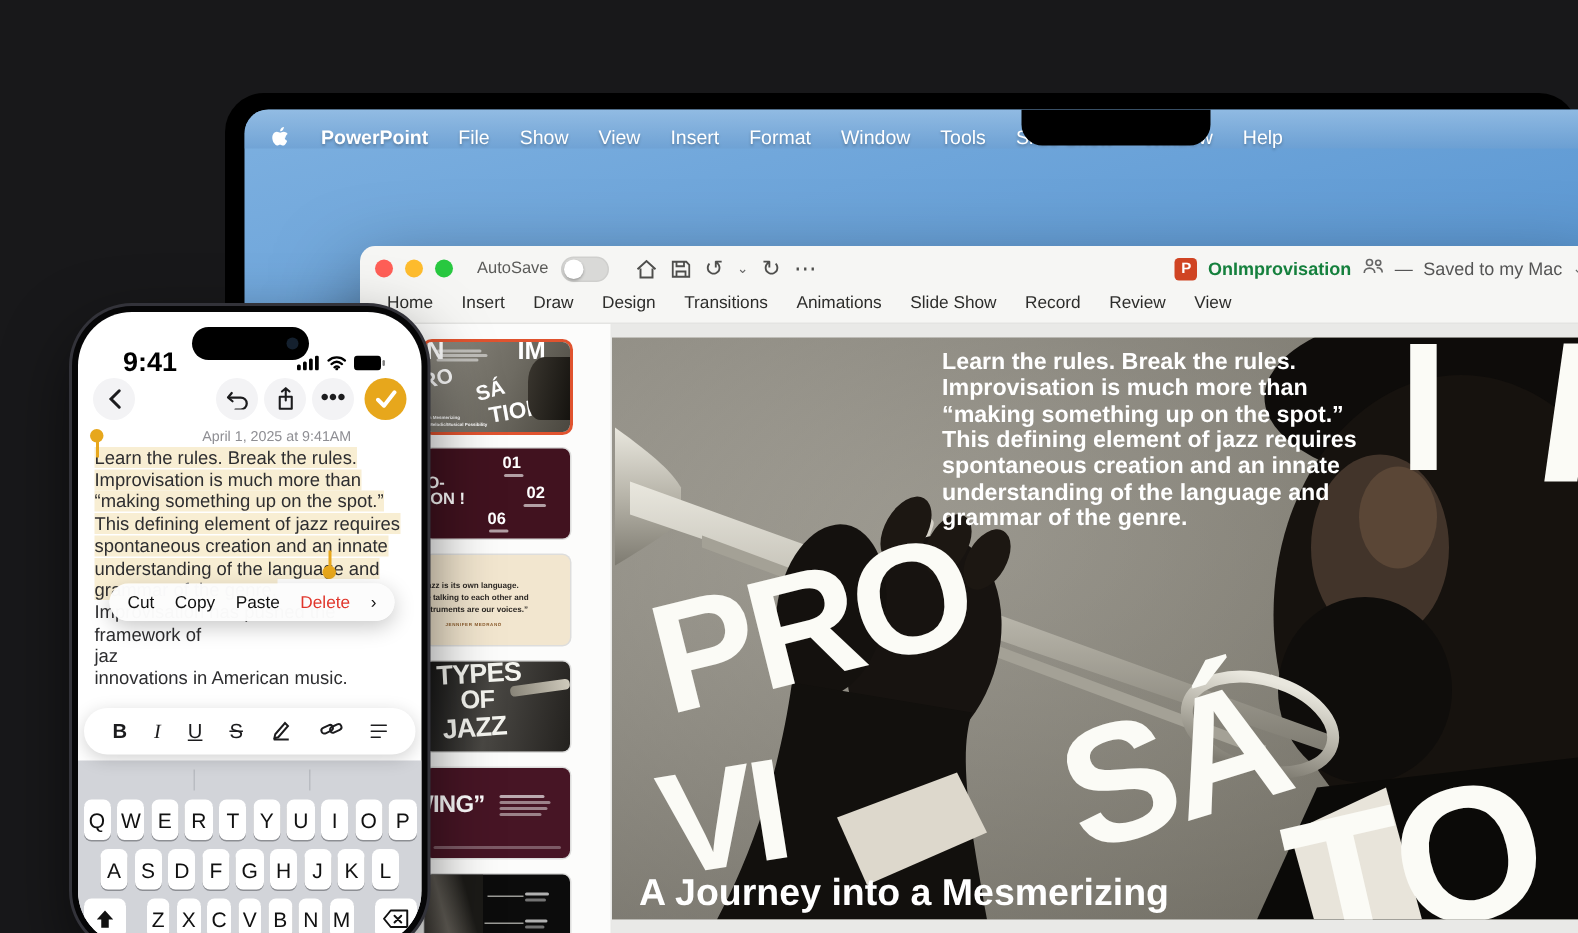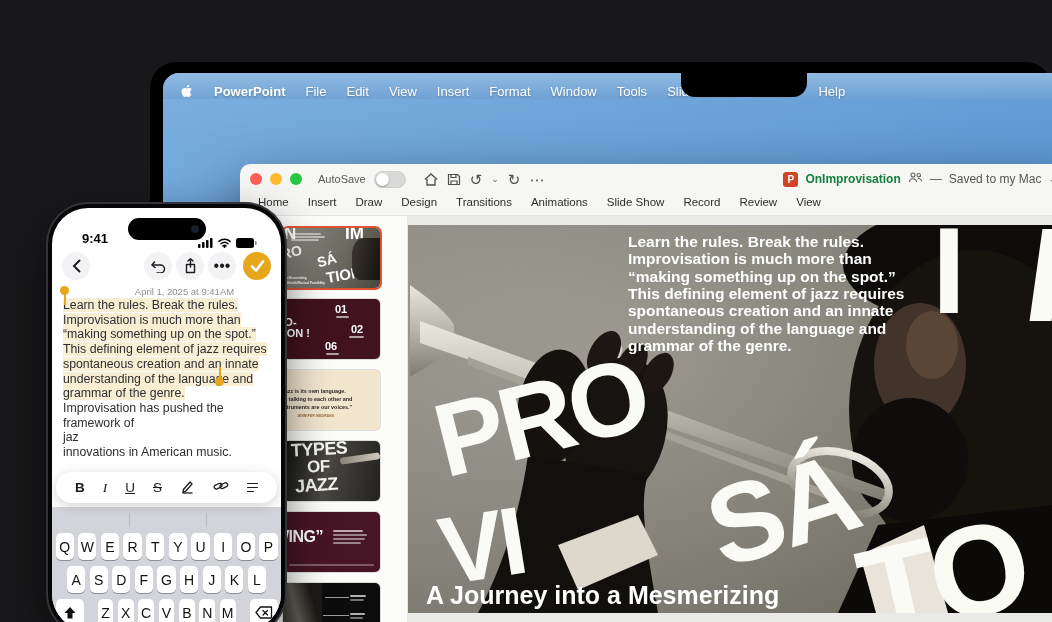--- a/index.html
+++ b/index.html
@@ -81,21 +81,21 @@
   .t6-line{position:absolute;height:1px;background:#9a9a96;}
   .t5-word{position:absolute;left:-9px;top:16px;color:#fff;font-weight:bold;font-size:16px;letter-spacing:-.5px;}
 
   
   .phone{position:absolute;left:48px;top:204px;width:237px;height:430px;z-index:20;
          background:#060607;border-radius:40px;padding:4px;
          box-shadow:0 0 0 2px #33333a,0 18px 45px rgba(0,0,0,.55);}
   .phone-screen{position:relative;width:100%;height:100%;background:#fff;border-radius:36px;overflow:hidden;}
   .island{position:absolute;left:50%;transform:translateX(-50%);top:10px;width:78px;height:22px;background:#000;border-radius:12px;z-index:5;}
   .island .cam{position:absolute;right:7px;top:7px;width:8px;height:8px;border-radius:50%;background:#14202e;}
-  .p-time{position:absolute;left:30px;top:23px;font-size:13px;font-weight:bold;color:#000;}
+  .p-time{position:absolute;left:30px;top:23px;font-size:18px;font-weight:bold;color:#000;}
   .p-status{position:absolute;right:24px;top:26px;display:flex;gap:5px;align-items:center;}
   .p-nav{position:absolute;top:44px;left:0;right:0;height:30px;}
   .pbtn{position:absolute;width:28px;height:28px;border-radius:50%;background:#f3f3f5;display:flex;
         align-items:center;justify-content:center;color:#1c1c1e;}
   .pbtn.check{background:#e7a71c;}
   .p-date{position:absolute;top:78px;left:0;right:0;text-align:center;font-size:9.5px;color:#8e8e93;padding-left:36px;}
   .p-note{position:absolute;left:11px;right:9px;top:90px;font-size:12.3px;line-height:14.7px;color:#2e2e30;}
   .hl{background:#f8eed3;box-decoration-break:clone;-webkit-box-decoration-break:clone;}
   .handle{position:absolute;width:9px;height:9px;border-radius:50%;background:#e7a71c;z-index:6;}
   .handle .stem{position:absolute;left:3.5px;width:2px;height:11px;background:#e7a71c;}
@@ -138,21 +138,21 @@
       <path d="M420,640 C660,325 850,180 1070,88" stroke="#eef6fa" stroke-opacity=".95" stroke-width="8" fill="none"></path>
     </svg>
     <div class="menubar">
       <span class="apple">
         <svg viewBox="0 0 13 15" width="13" height="15">
             <path fill="#fff" d="M9.3 7.9c0-1.7 1.4-2.5 1.5-2.6-.8-1.2-2-1.3-2.5-1.4-1.1-.1-2 .6-2.5.6-.5 0-1.3-.6-2.2-.6C2.5 4 1.5 4.6 1 5.6c-1 1.8-.3 4.4.8 5.9.5.7 1.1 1.5 1.9 1.5.8 0 1.1-.5 2-.5.9 0 1.2.5 2 .5.8 0 1.4-.7 1.9-1.4.6-.8.8-1.6.8-1.7-.1 0-1.6-.6-1.6-2zM7.6 2.6c.4-.5.7-1.2.6-1.9-.6 0-1.3.4-1.8.9-.4.5-.7 1.2-.6 1.9.7 0 1.4-.4 1.8-.9z"></path>
           </svg>
       </span>
       <span class="mi app">PowerPoint</span>
       <span class="mi">File</span>
-      <span class="mi">Edit</span>
+      <span class="mi">Show</span>
       <span class="mi">View</span>
       <span class="mi">Insert</span>
       <span class="mi">Format</span>
       <span class="mi">Window</span>
       <span class="mi">Tools</span>
       <span class="mi">Slide Show</span>
       <span class="mi">Window</span>
       <span class="mi">Help</span>
     </div>
     <div class="notch"></div>
@@ -376,20 +376,27 @@
       <span>Improvisation has pushed the framework of</span><br>
       <span>jaz</span><br>
       <span>innovations in American music.</span>
     </div>
     <span class="handle" style="left:8px;top:78px">
         <span class="stem" style="top:8px"></span>
       </span>
     <span class="handle" style="left:163px;top:169px">
         <span class="stem" style="bottom:8px"></span>
       </span>
+    <div class="ctx">
+      <span>Cut</span>
+      <span>Copy</span>
+      <span>Paste</span>
+      <span class="del">Delete</span>
+      <span>›</span>
+    </div>
     <div class="fmtbar">
       <b>B</b>
       <span class="it">I</span>
       <span class="u">U</span>
       <span class="s">S</span>
       <span><svg width="15" height="15" viewBox="0 0 15 15">
             <path d="M3.5 10.5 10 3l2 2-6.5 7.5-2.6.6z" fill="none" stroke="#1c1c1e" stroke-width="1.3"></path>
             <path d="M2.5 14h10" stroke="#1c1c1e" stroke-width="1.3"></path>
           </svg></span>
       <span><svg width="16" height="14" viewBox="0 0 16 14">

